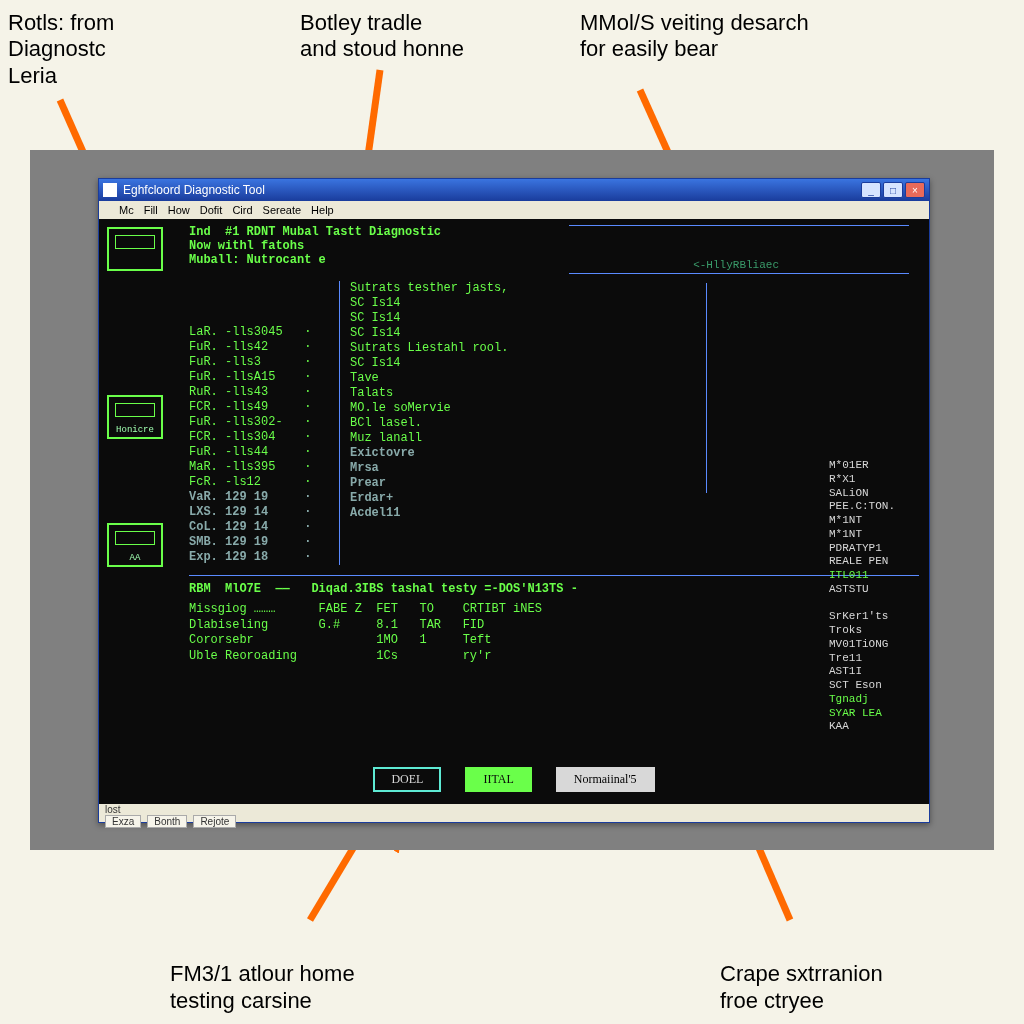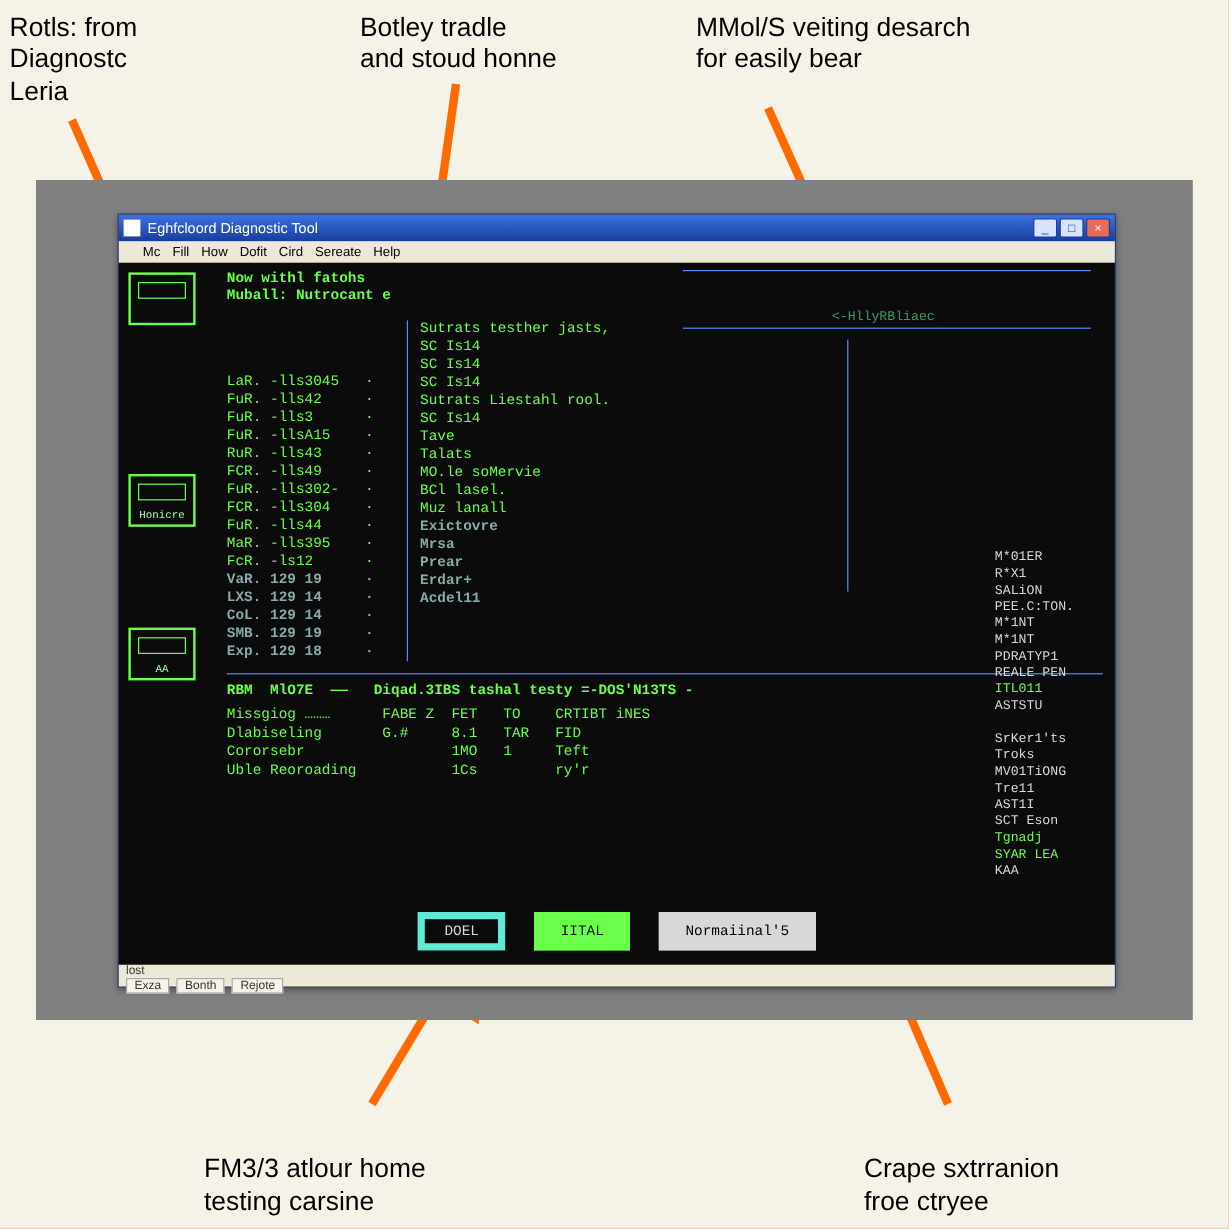--- a/index.html
+++ b/index.html
@@ -33,21 +33,21 @@
     height: 700px;
     background: #808080;
   }
 
   .window {
     position: absolute;
     top: 178px;
     left: 98px;
     width: 832px;
     height: 645px;
-    background: #a16207;
+    background: #f0abfc;
     border: 1px solid #1a3c9c;
     box-shadow: 0 2px 6px rgba(0,0,0,0.4);
   }
   .titlebar {
     height: 22px;
     background: linear-gradient(to bottom, #3a74e0, #1a3c9c);
     display: flex;
     align-items: center;
     padding: 0 4px;
     color: #fff;
@@ -203,24 +203,24 @@
     position: absolute;
     bottom: 12px;
     left: 0; right: 0;
     display: flex;
     justify-content: center;
     gap: 24px;
     align-items: center;
   }
   .term-btn {
     padding: 3px 16px;
-    border: 6px solid #5eead4;
+    border: 2px solid #5eead4;
     color: #d8d8d8;
     background: transparent;
-    font-family: Liberation Mono, monospace;
+    font-family: Liberation Serif, serif;
     font-size: 12px;
     cursor: pointer;
   }
   .term-btn.green {
     background: #6aff4a;
     color: #0b0b0b;
     border-color: #6aff4a;
   }
   .term-btn.white {
     background: #d8d8d8;
@@ -252,21 +252,21 @@
 </head>
 <body>
 
 <div class="annotation ann-tl"><span style="white-space:pre-line">Rotls: from
 Diagnostc
 Leria</span></div>
 <div class="annotation ann-tc"><span style="white-space:pre-line">Botley tradle
 and stoud honne</span></div>
 <div class="annotation ann-tr"><span style="white-space:pre-line">MMol/S veiting desarch
 for easily bear</span></div>
-<div class="annotation ann-bl"><span style="white-space:pre-line">FM3/3 atlour home
+<div class="annotation ann-bl"><span style="white-space:pre-line">FM3/1 atlour home
 testing carsine</span></div>
 <div class="annotation ann-br"><span style="white-space:pre-line">Crape sxtrranion
 froe ctryee</span></div>
 
 <svg class="arrow" width="1024" height="1024" style="top:0;left:0">
   <defs>
     <marker id="ah" markerWidth="14" markerHeight="14" refX="2" refY="6" orient="auto">
       <polygon points="0,0 14,6 0,12" fill="#ff6a00"></polygon>
     </marker>
   </defs>
@@ -311,20 +311,21 @@
           <div class="label">Honicre</div>
         </div>
       <div style="height:20px"></div>
       <div class="pix-icon">
           <div class="inner"></div>
           <div class="label">AA</div>
         </div>
     </div>
 
     <div class="header-block">
+      <div class="line">Ind  #1 RDNT Mubal Tastt Diagnostic</div>
       <div class="line">Now withl fatohs</div>
       <div class="line">Muball: Nutrocant e</div>
     </div>
     <div class="header-right">&lt;-HllyRBliaec</div>
     <div class="hline"></div>
     <div class="vline"></div>
 
     <div class="main-columns">
       <div class="col-left" id="col-left">
           <div class="row">LaR. -lls3045   ·</div>

